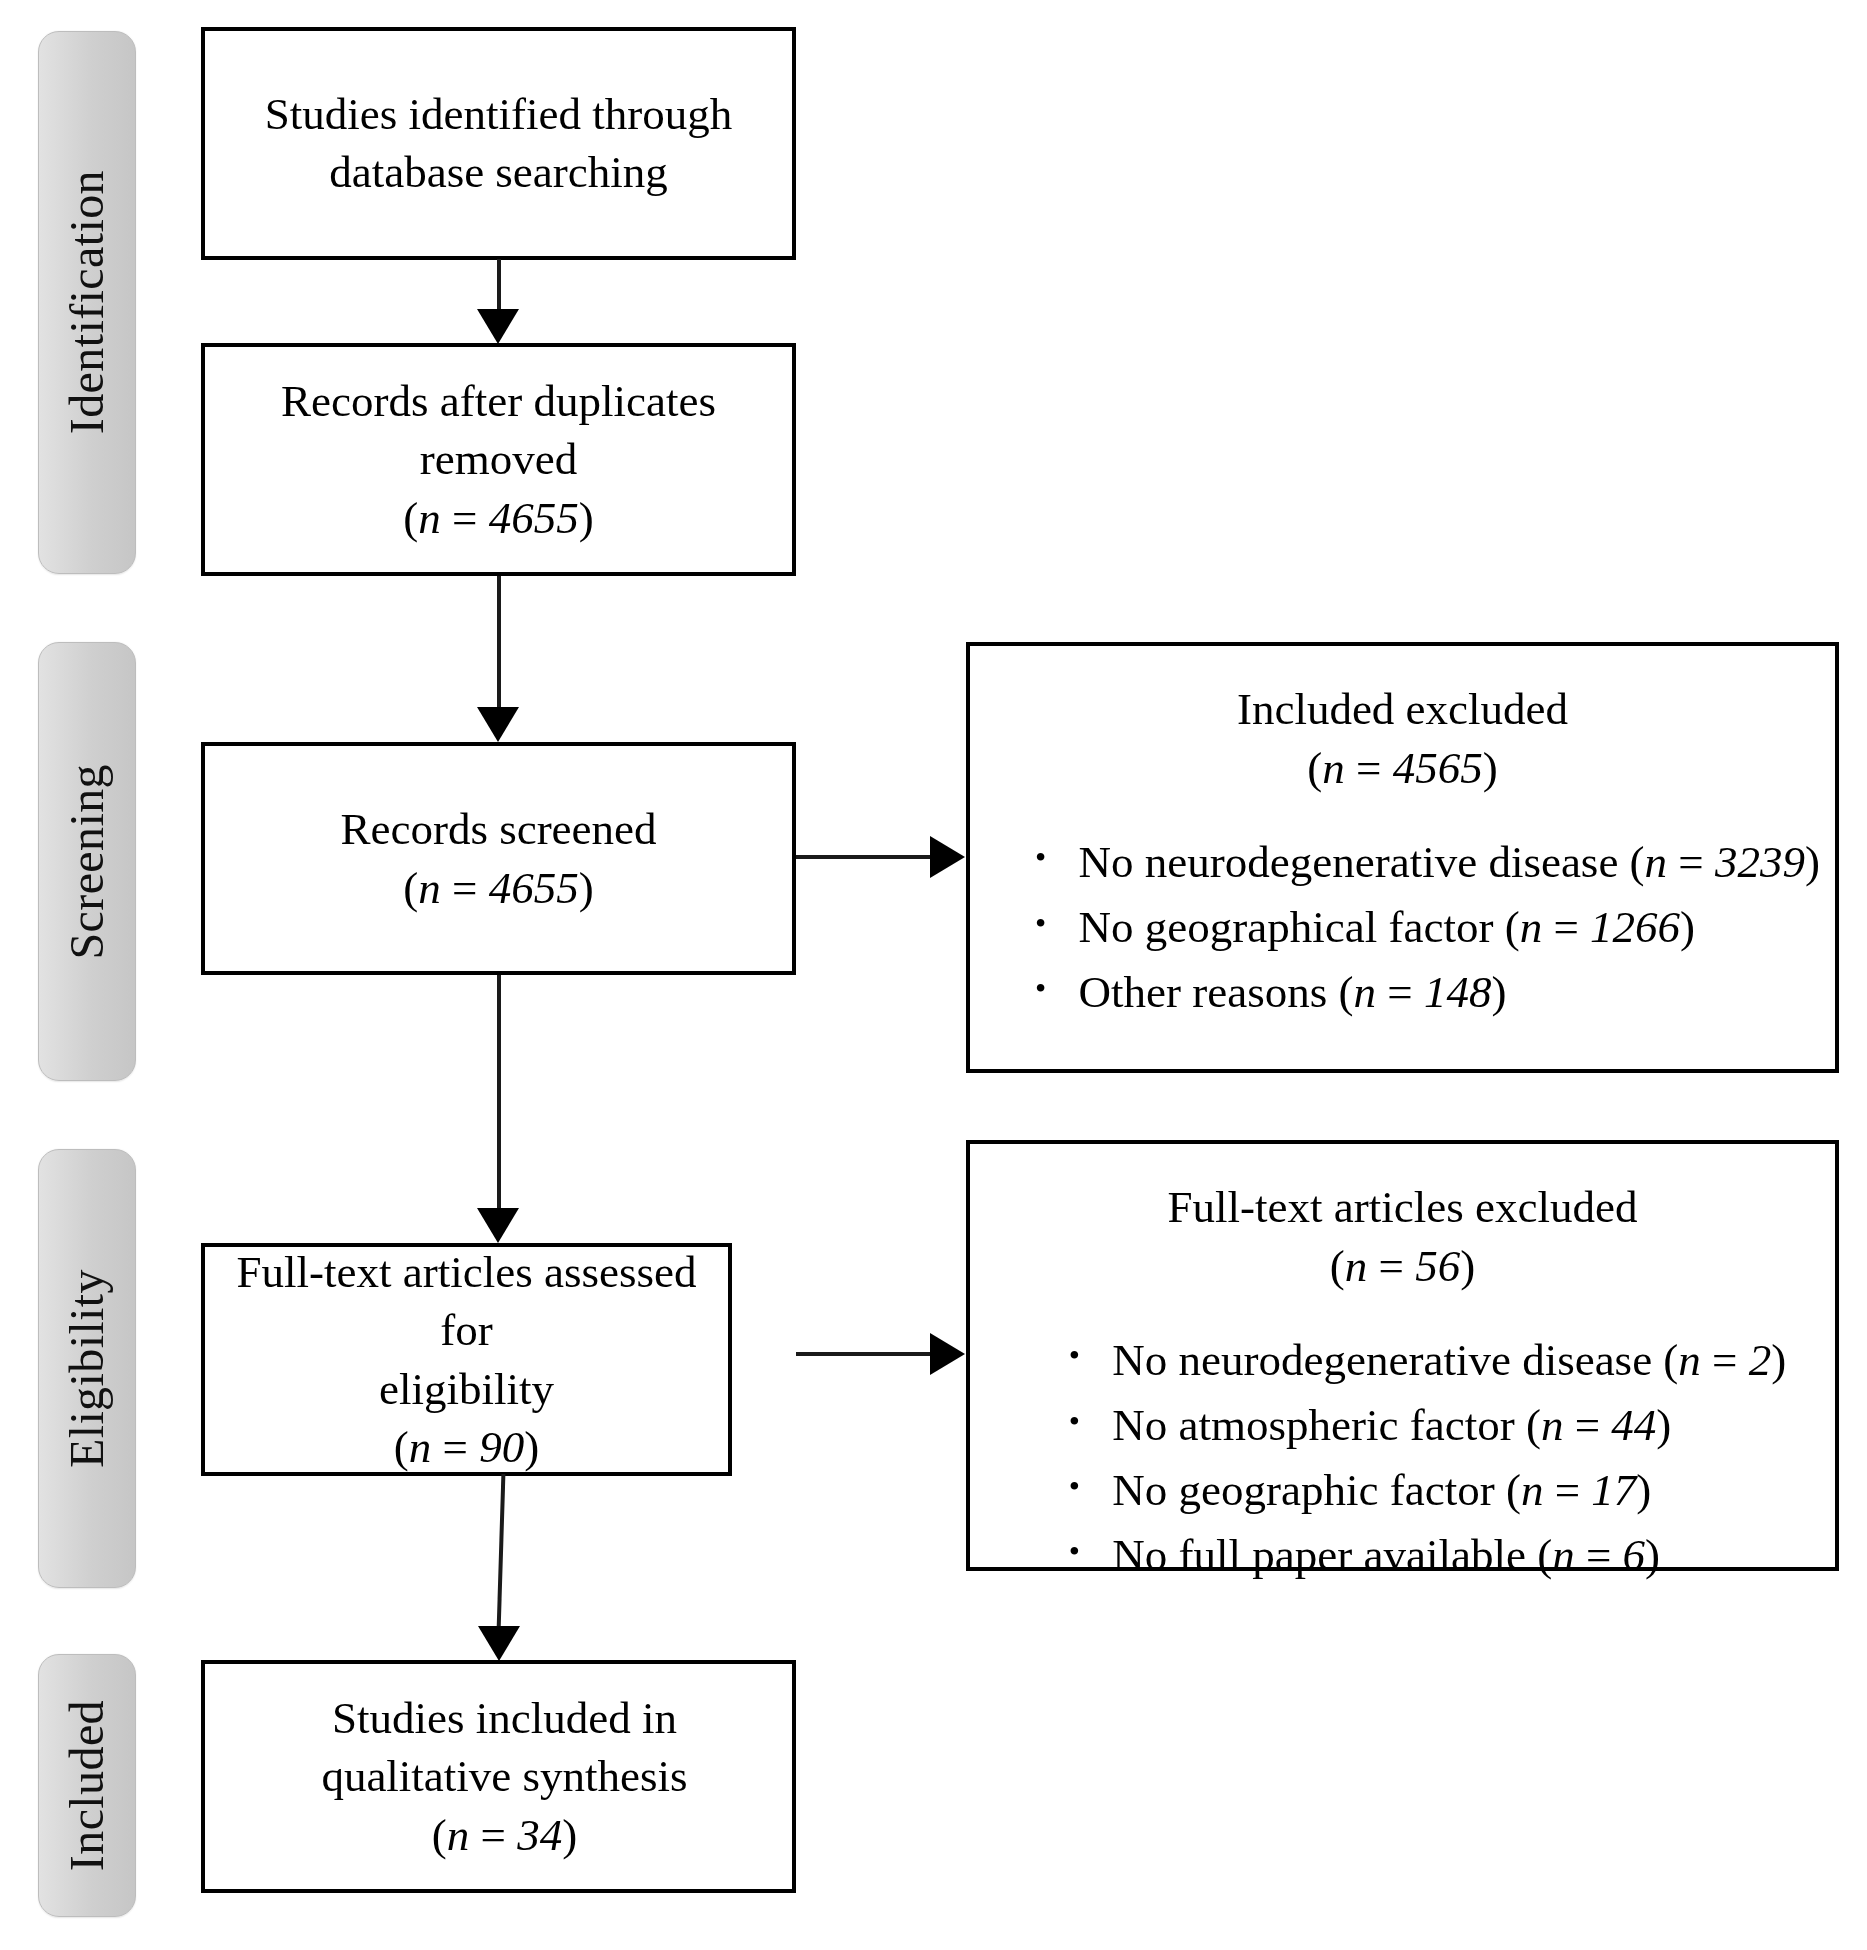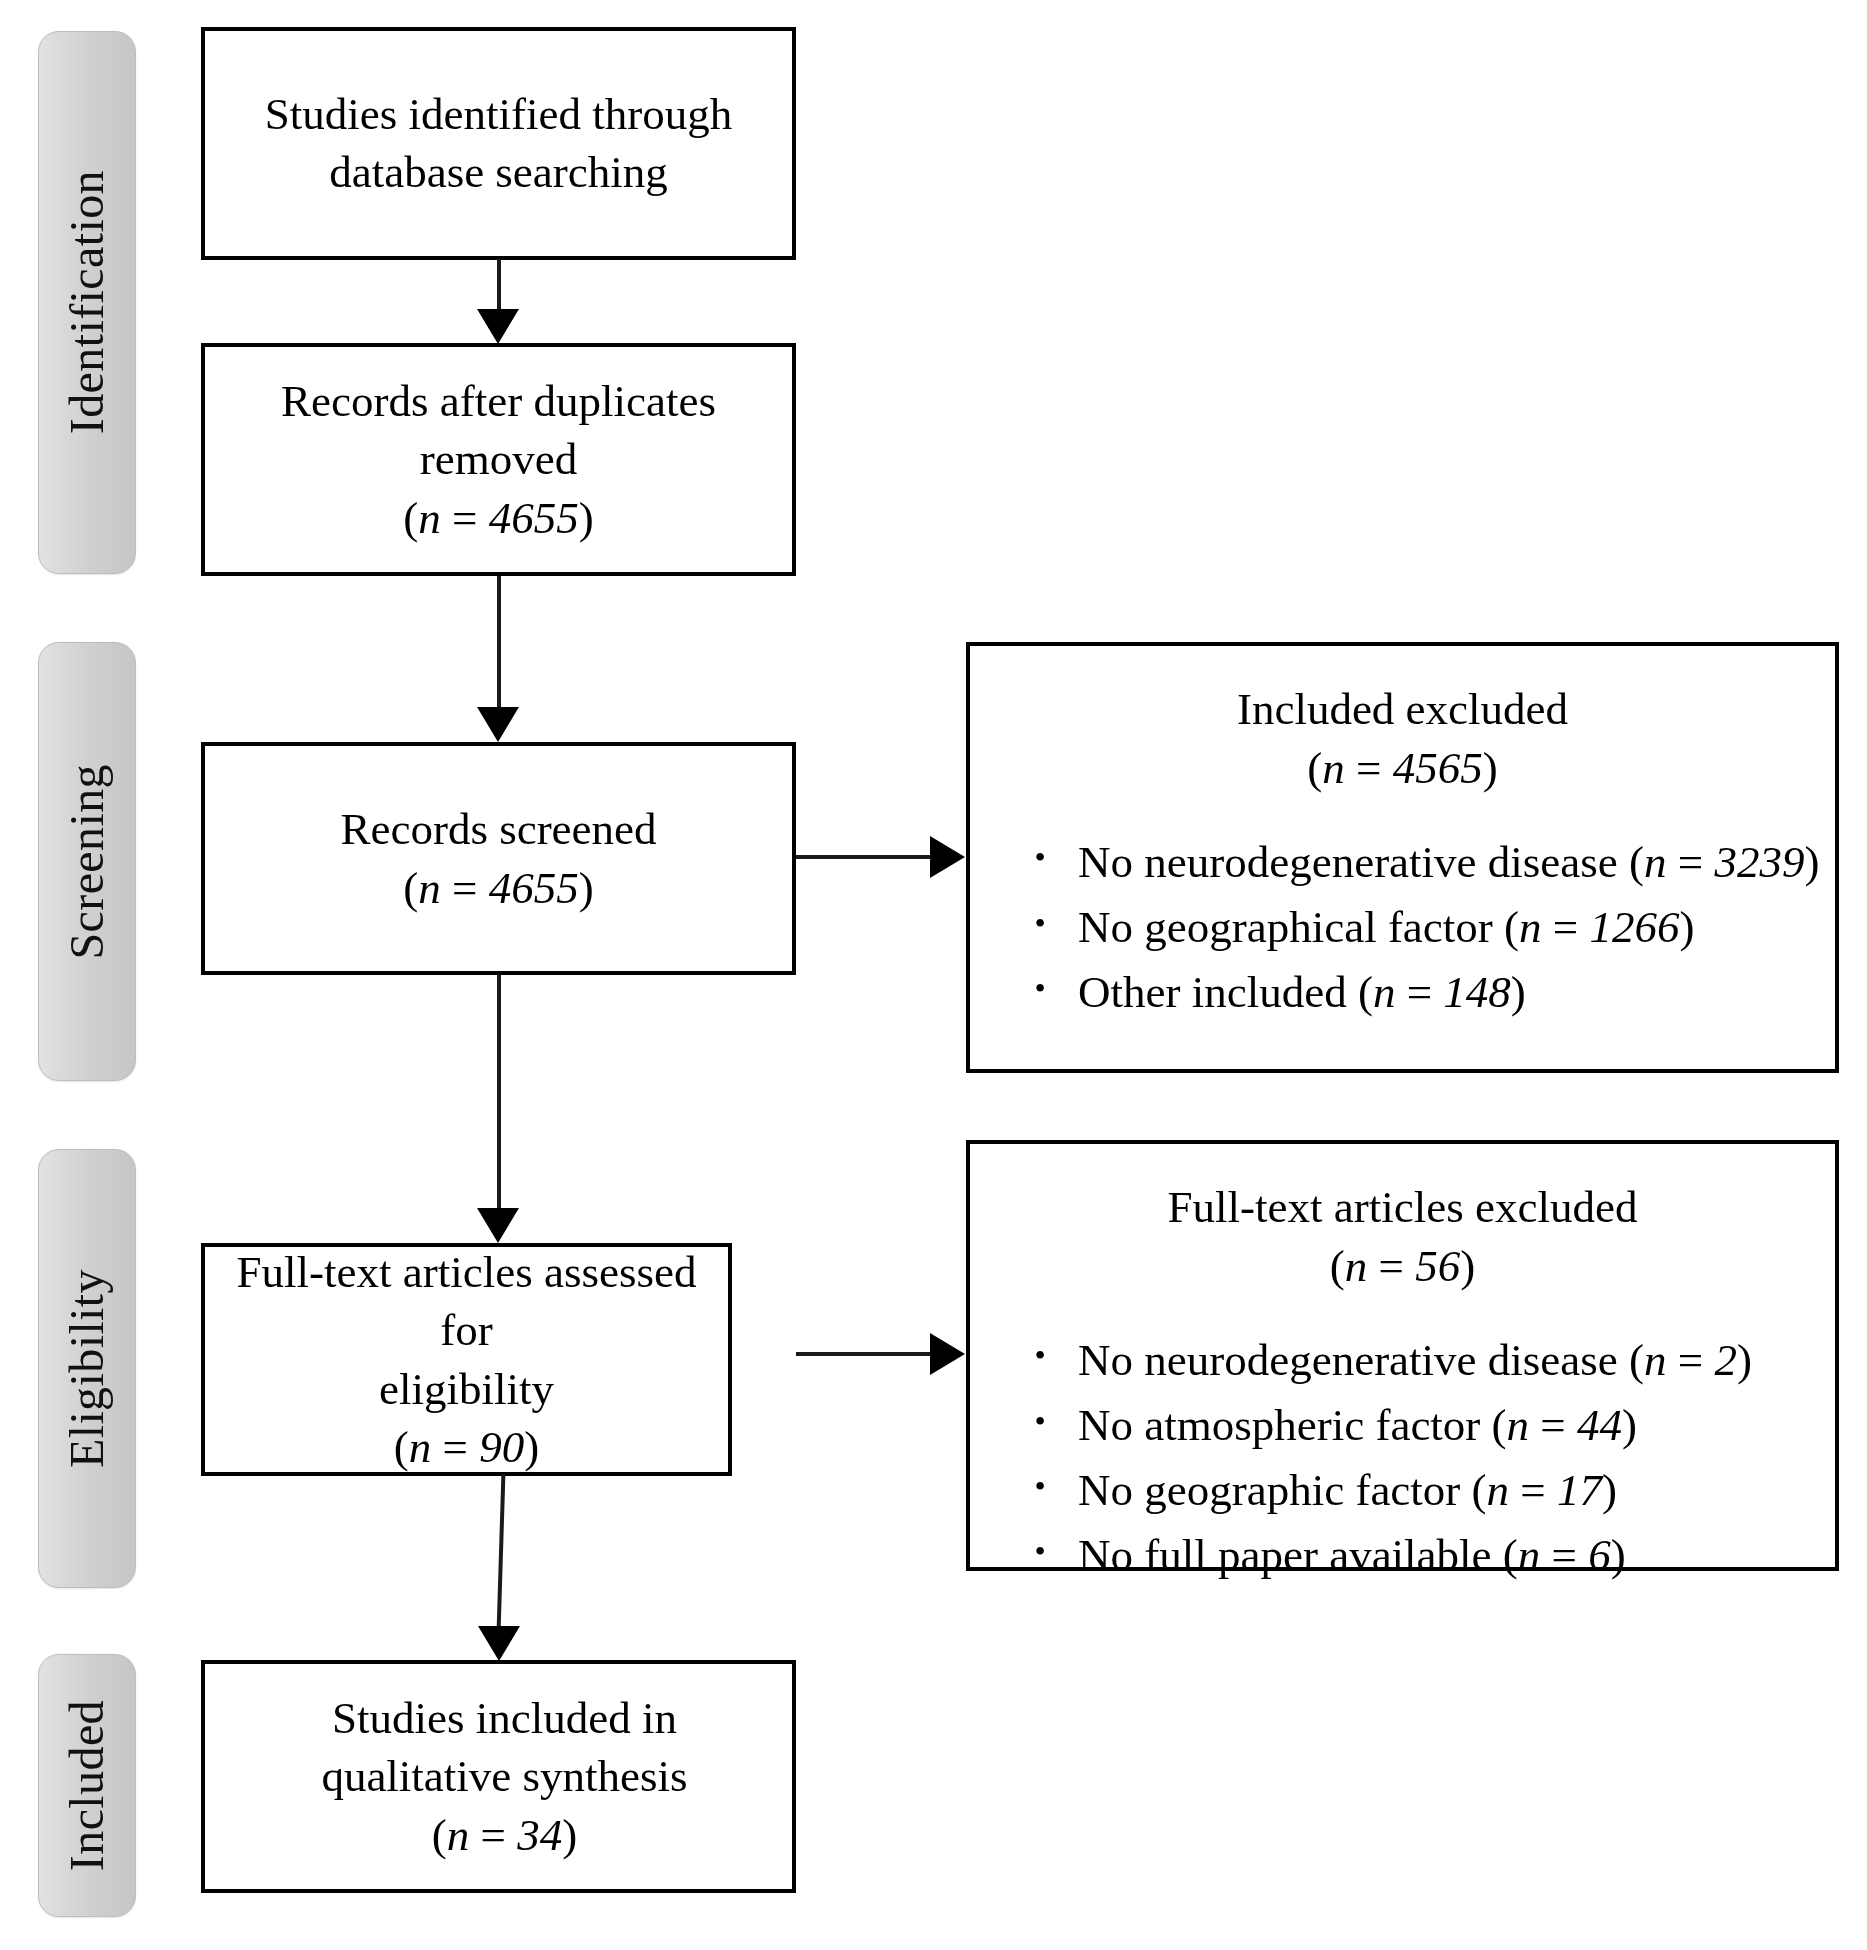--- a/index.html
+++ b/index.html
@@ -45,20 +45,21 @@
 
   
   .flow-box {
     position: absolute;
     box-sizing: border-box;
     background: #ffffff;
     border: 4px solid #000000;
     display: flex;
     flex-direction: column;
     justify-content: center;
+    align-items: center;
   }
   .box-center {
     text-align: center;
     font-size: 45px;
     line-height: 1.30;
     padding: 0 14.4px;
   }
   .box-head {
     text-align: center;
     font-size: 45px;
@@ -187,21 +188,21 @@
   </div>
 
   <div class="flow-box top-aligned" style="left:966px; top:642px; width:873px; height:431px;">
     <div class="box-head" style="margin-top:34px;">
       <div>Included excluded</div>
       <div>(<span class="n-italic">n</span> = <span class="n-italic">4565</span>)</div>
     </div>
     <ul class="reason-list" style="margin-top:35px;">
       <li><span>No neurodegenerative disease</span> (<span class="n-italic">n</span> = <span class="n-italic">3239</span>)</li>
       <li><span>No geographical factor</span> (<span class="n-italic">n</span> = <span class="n-italic">1266</span>)</li>
-      <li><span>Other included</span> (<span class="n-italic">n</span> = <span class="n-italic">148</span>)</li>
+      <li><span>Other reasons</span> (<span class="n-italic">n</span> = <span class="n-italic">148</span>)</li>
     </ul>
   </div>
 
   <div class="flow-box top-aligned" style="left:966px; top:1140px; width:873px; height:431px;">
     <div class="box-head" style="margin-top:34px;">
       <div>Full-text articles excluded</div>
       <div>(<span class="n-italic">n</span> = <span class="n-italic">56</span>)</div>
     </div>
     <ul class="reason-list" style="margin-top:35px;">
       <li><span>No neurodegenerative disease</span> (<span class="n-italic">n</span> = <span class="n-italic">2</span>)</li>

